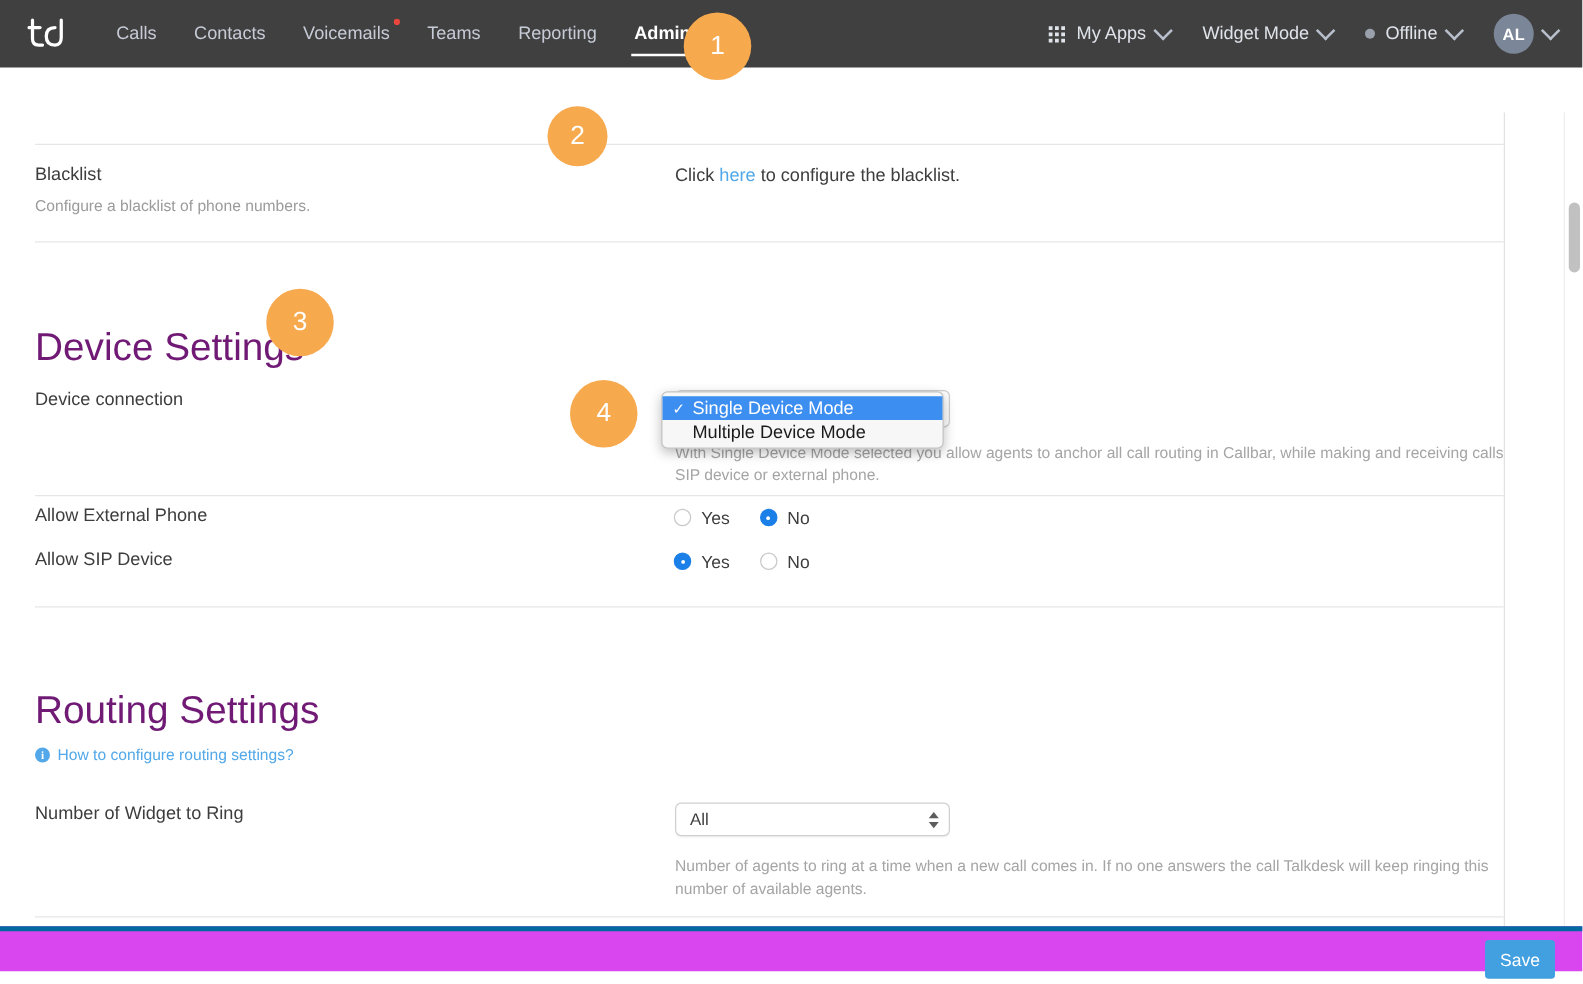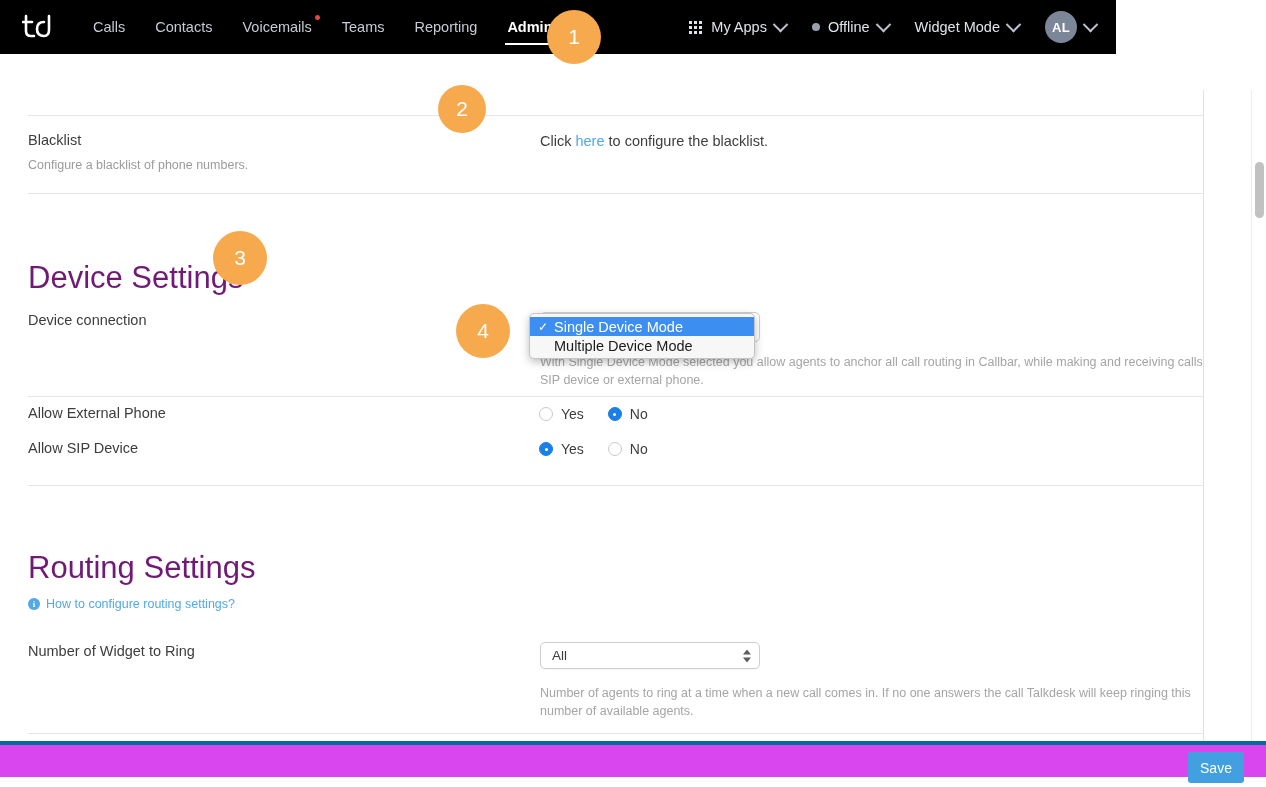--- a/index.html
+++ b/index.html
@@ -18,23 +18,23 @@
     position: relative;
     width: 1266px;
     height: 787px;
     overflow: hidden;
   }
 
   
   .topnav {
     position: absolute;
     top: 0; left: 0;
-    width: 1116px;
+    width: 1266px;
     height: 54px;
-    background: #000000;
+    background: #404040;
     display: flex;
     align-items: center;
     box-sizing: border-box;
   }
   .logo {
     margin-left: 22px;
     margin-right: 22px;
     width: 34px;
     height: 30px;
     position: relative;
@@ -462,26 +462,26 @@
             <i></i>
             <i></i>
             <i></i>
             <i></i>
             <i></i>
         </span>
         <span>My Apps</span>
         <span class="caret"></span>
       </div>
       <div class="tr-item">
+        <span>Widget Mode</span>
+        <span class="caret"></span>
+      </div>
+      <div class="tr-item">
         <span class="status-dot"></span>
         <span>Offline</span>
-        <span class="caret"></span>
-      </div>
-      <div class="tr-item">
-        <span>Widget Mode</span>
         <span class="caret"></span>
       </div>
       <div class="tr-item" style="padding-right:4px;">
         <span class="avatar">AL</span>
         <span class="caret"></span>
       </div>
     </div>
   </div>
 
 

